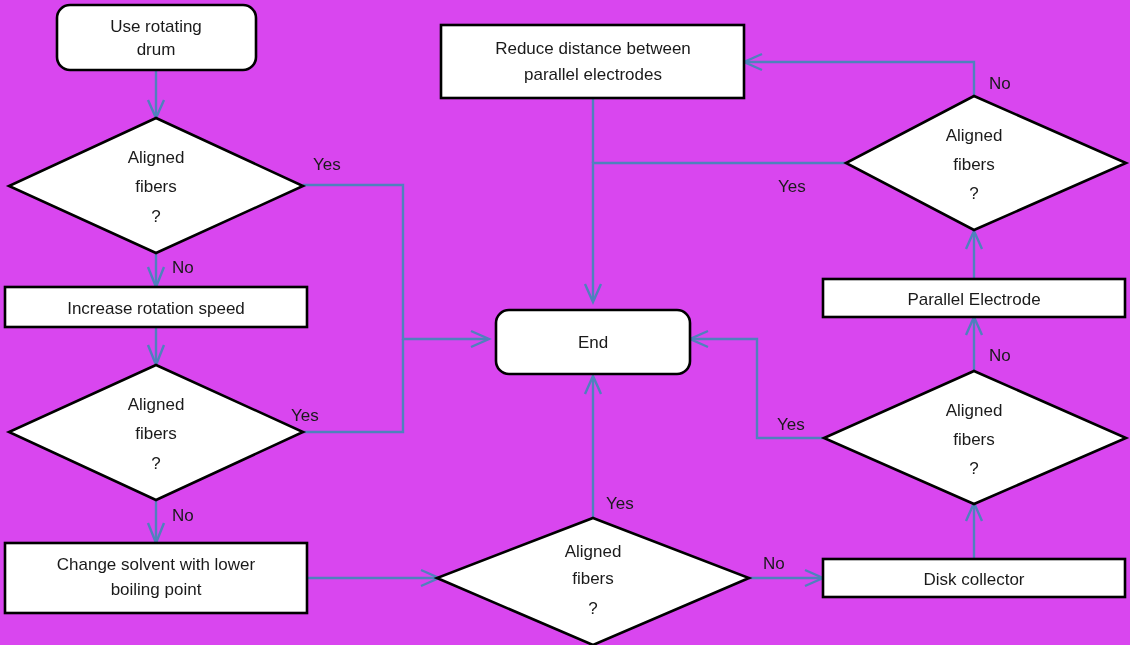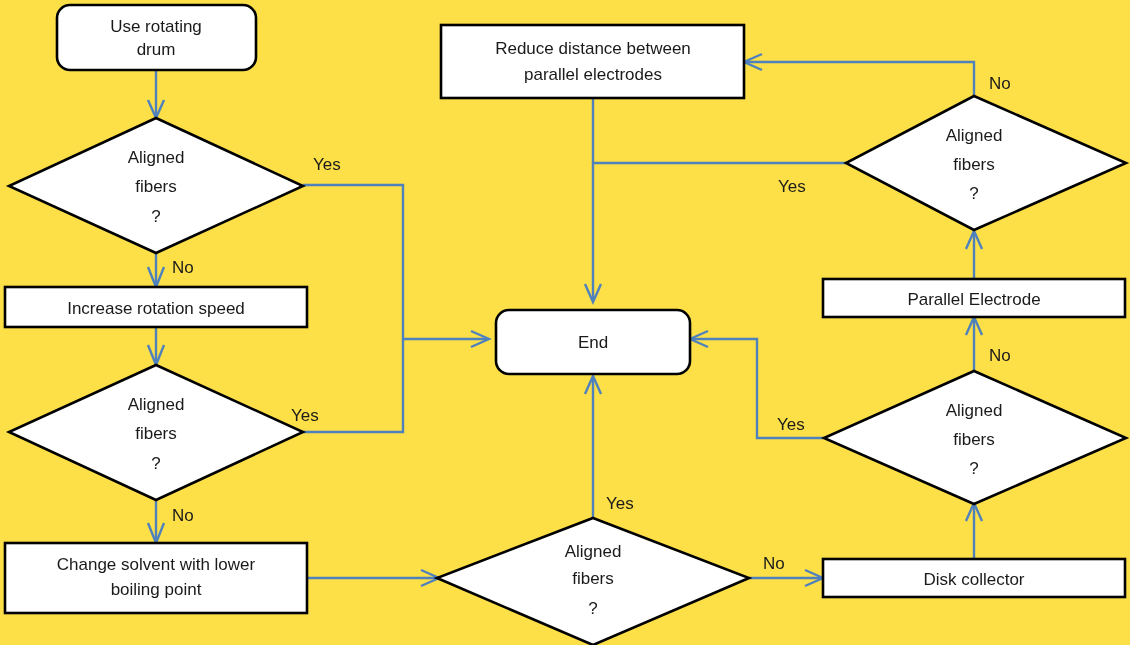--- a/index.html
+++ b/index.html
@@ -4,21 +4,21 @@
 <style>
   html, body {
     margin: 0;
     padding: 0;
     background: #ffffff;
   }
   #canvas {
     position: relative;
     width: 1130px;
     height: 645px;
-    background: #fde047;
+    background: #d946ef;
     font-family: "Liberation Sans", sans-serif;
     overflow: hidden;
   }
   #flow-svg {
     position: absolute;
     left: 0;
     top: 0;
     width: 1130px;
     height: 645px;
   }

